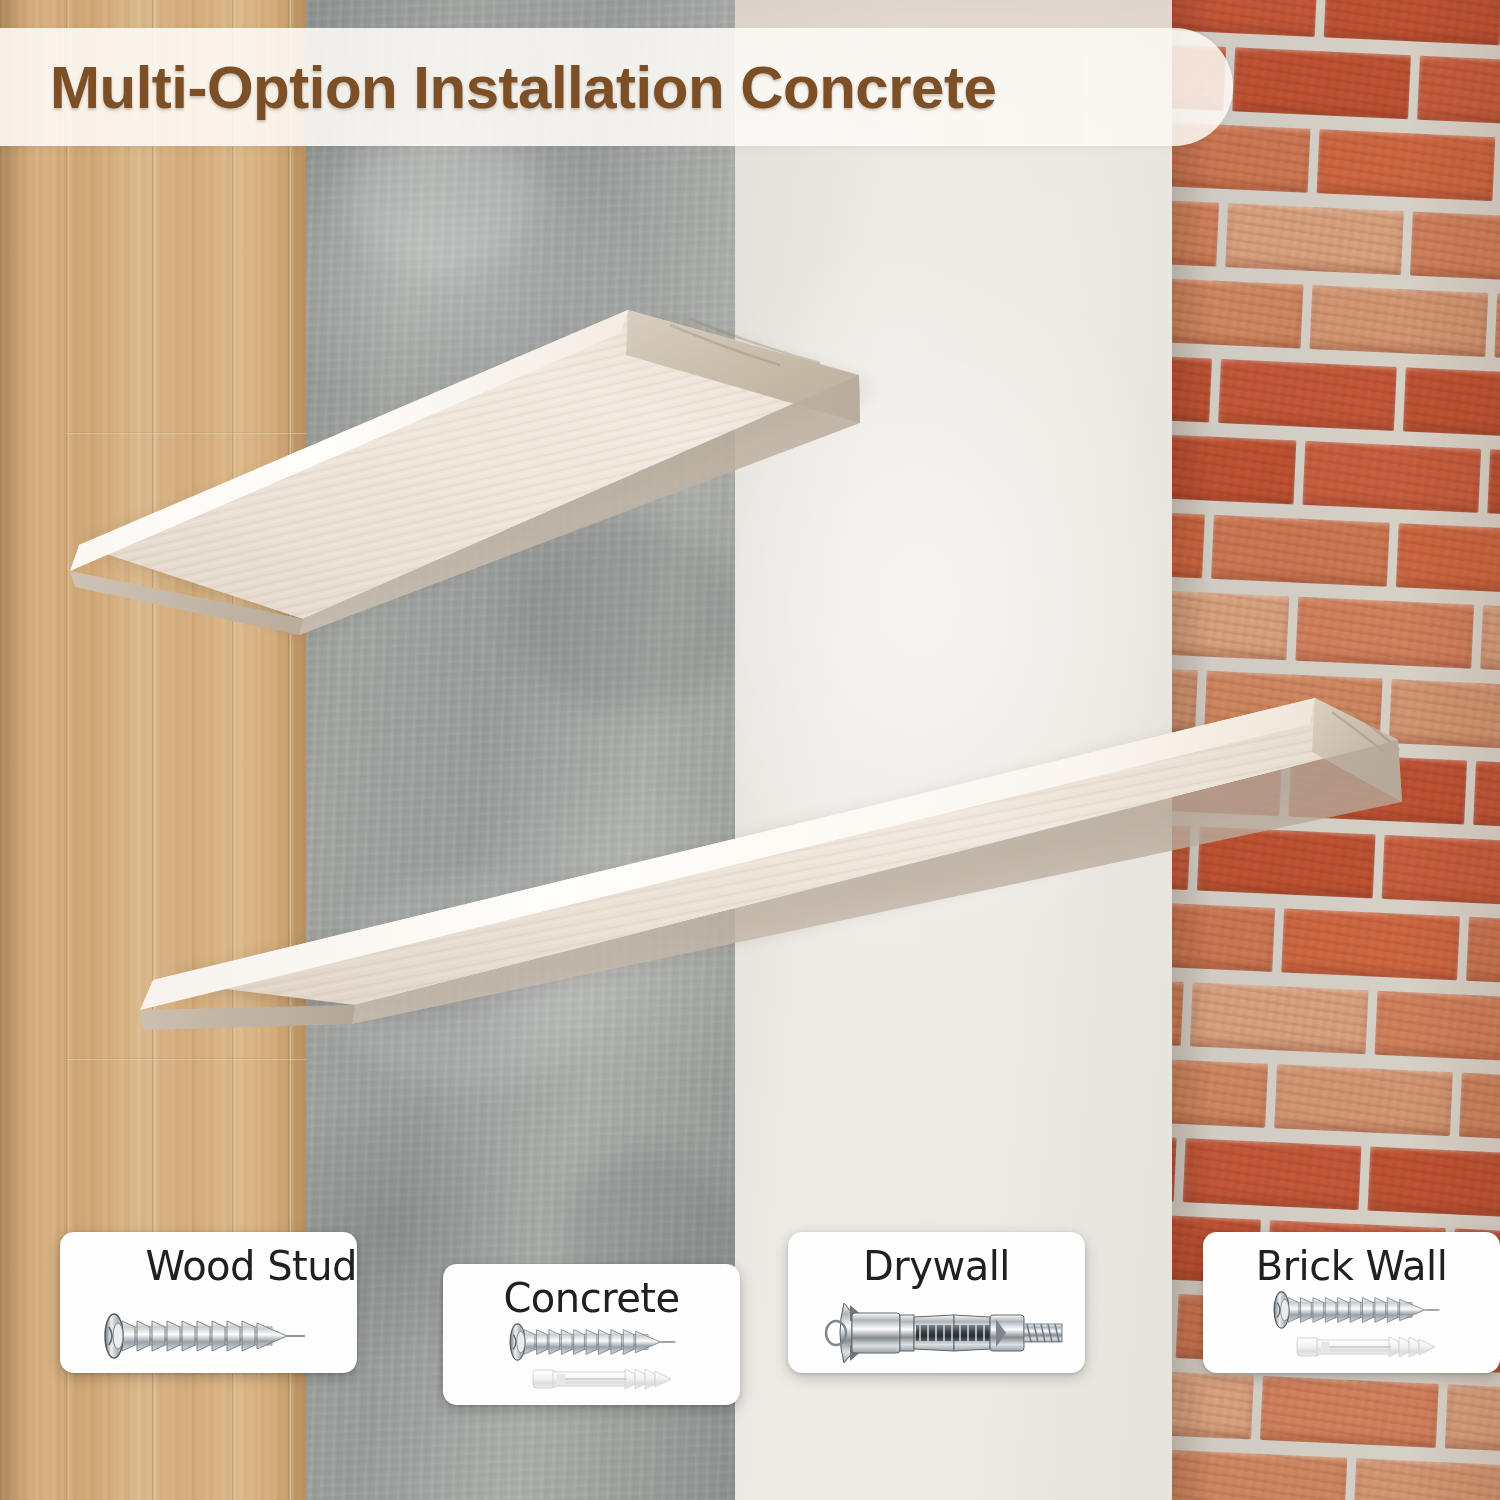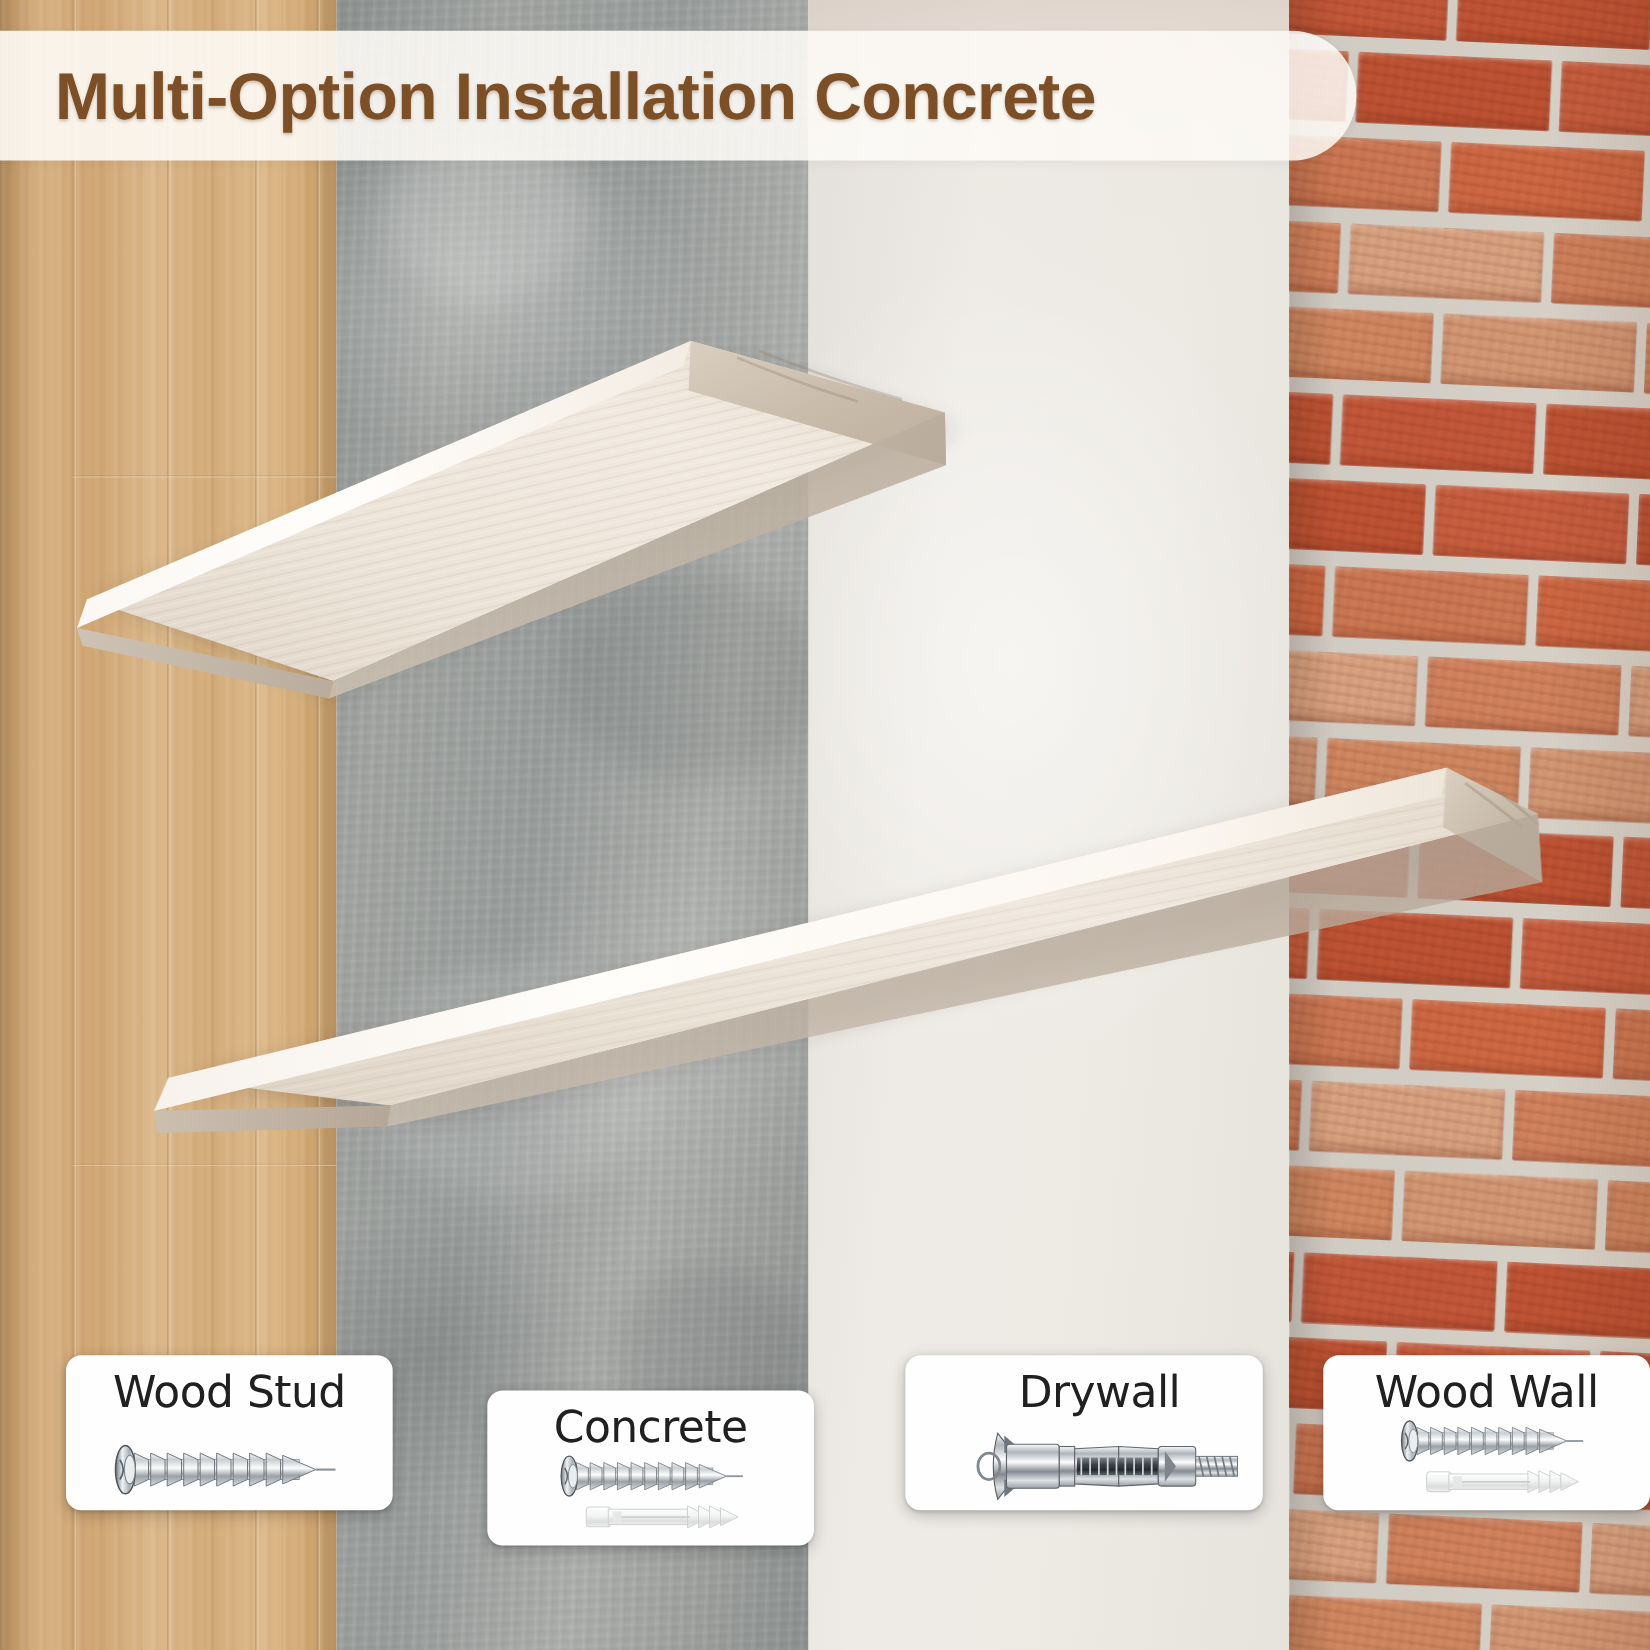--- a/index.html
+++ b/index.html
@@ -106,23 +106,23 @@
   }
   .card-title{
     margin-top:11px;font-size:40px;color:#202020;letter-spacing:-.5px;
     font-family:"DejaVu Sans","Liberation Sans",sans-serif;font-weight:400;
     white-space:nowrap;
   }
   .card-figs{flex:1;width:100%;position:relative;}
   .fig{position:absolute;}
   .fig svg{display:block;overflow:visible;}
 
-  #card-wood{left:60px;}
+  #card-wood{left:60px;align-items:flex-end;}
   #card-concrete{left:443px;margin-top:32px;}
-  #card-drywall{left:823px;padding-left:28px;}
+  #card-drywall{left:788px;}
   #card-brick{left:1203px;}
 </style>
 </head>
 <body>
 
 <div id="stage">
 
   <div class="panel" id="panel-wood">
     <div class="wood-seam" style="left:66px"></div>
     <div class="wood-seam" style="left:152px"></div>
@@ -497,21 +497,21 @@
               <path d="M231 25 l4 18"></path>
             <path d="M238 25 l4 18"></path>
               <path d="M245 25 l4 18"></path>
           </g>
         </svg>
       </div>
     </div>
   </div>
 
   <div class="card" id="card-brick">
-    <div class="card-title">Wood Wall</div>
+    <div class="card-title">Brick Wall</div>
     <div class="card-figs">
       <div class="fig" style="left:62px;top:2px">
         <svg width="190" height="38" viewBox="0 0 226 46">
           <rect x="26" y="14" width="150" height="18" fill="url(#chrome1)" stroke="#7d858b" stroke-width=".8"></rect>
           <g fill="url(#chrome1)" stroke="#6f777d" stroke-width=".9">
             <path d="M26 8 l13 6 v18 l-13 6 z"></path>
               <path d="M41 8 l13 6 v18 l-13 6 z"></path>
             <path d="M56 8 l13 6 v18 l-13 6 z"></path>
               <path d="M71 8 l13 6 v18 l-13 6 z"></path>
             <path d="M86 8 l13 6 v18 l-13 6 z"></path>

